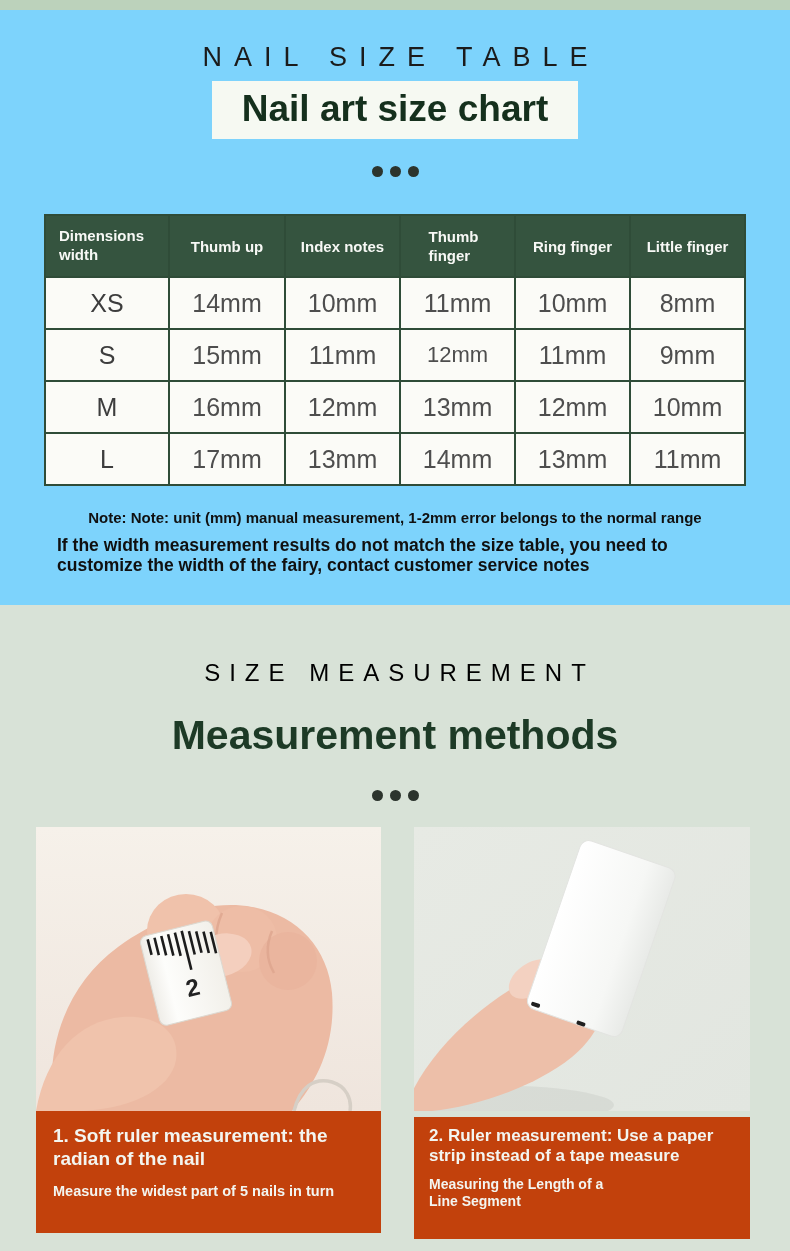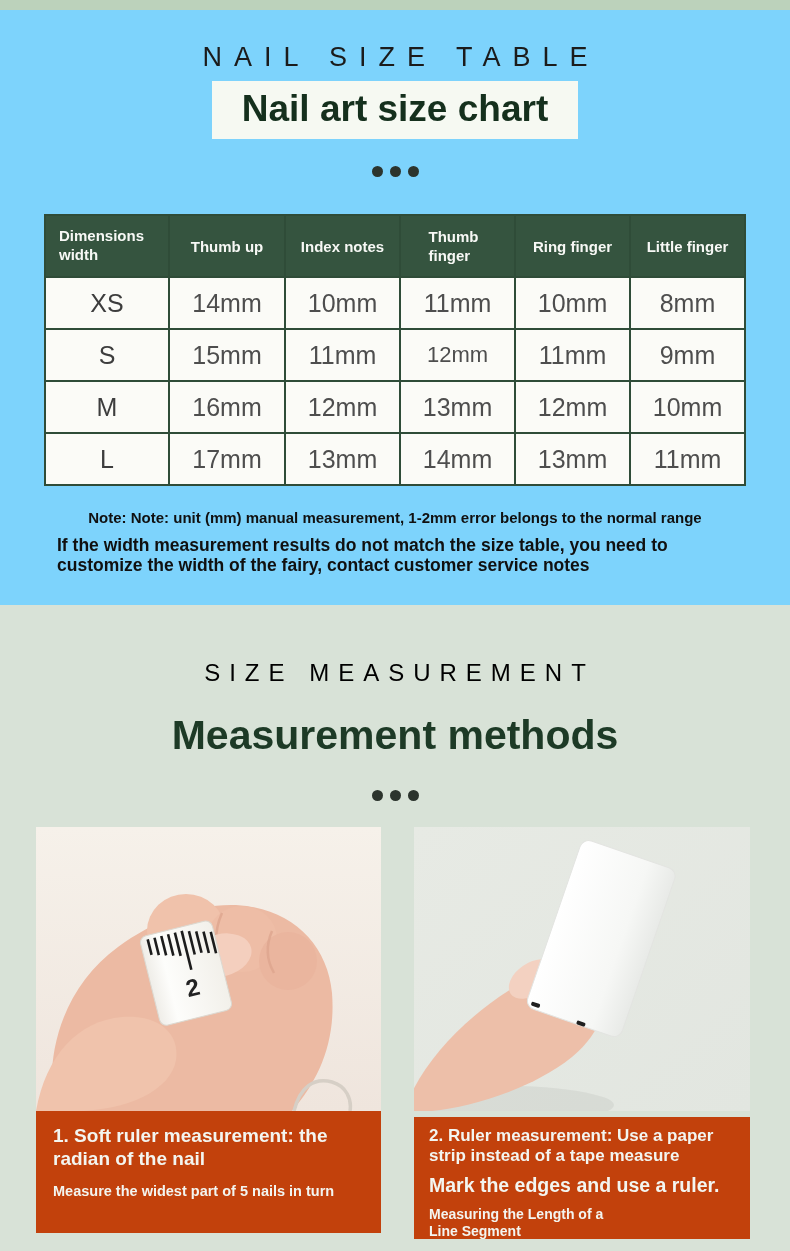--- a/index.html
+++ b/index.html
@@ -233,20 +233,19 @@
 
             <g transform="rotate(19 185 115)">
               <rect x="136" y="22" width="100" height="178" rx="9" fill="url(#paper2)" stroke="#e3e4e1" stroke-width="1"></rect>
               <rect x="141" y="193" width="9" height="4" rx="1.5" fill="#1f1f1f"></rect>
               <rect x="190" y="196" width="9" height="4" rx="1.5" fill="#1f1f1f"></rect>
             </g>
           </svg>
         </div>
         <div class="caption cap2">
           <div class="cap-title">2. Ruler measurement: Use a paper strip instead of a tape measure</div>
-          <div class="cap-emph">Mark the edges and use a ruler.</div>
           <div class="cap-sub">Measuring the Length of a Line Segment</div>
         </div>
       </div>
 
     </div>
   </div>
 </div>
 
 </body></html>

